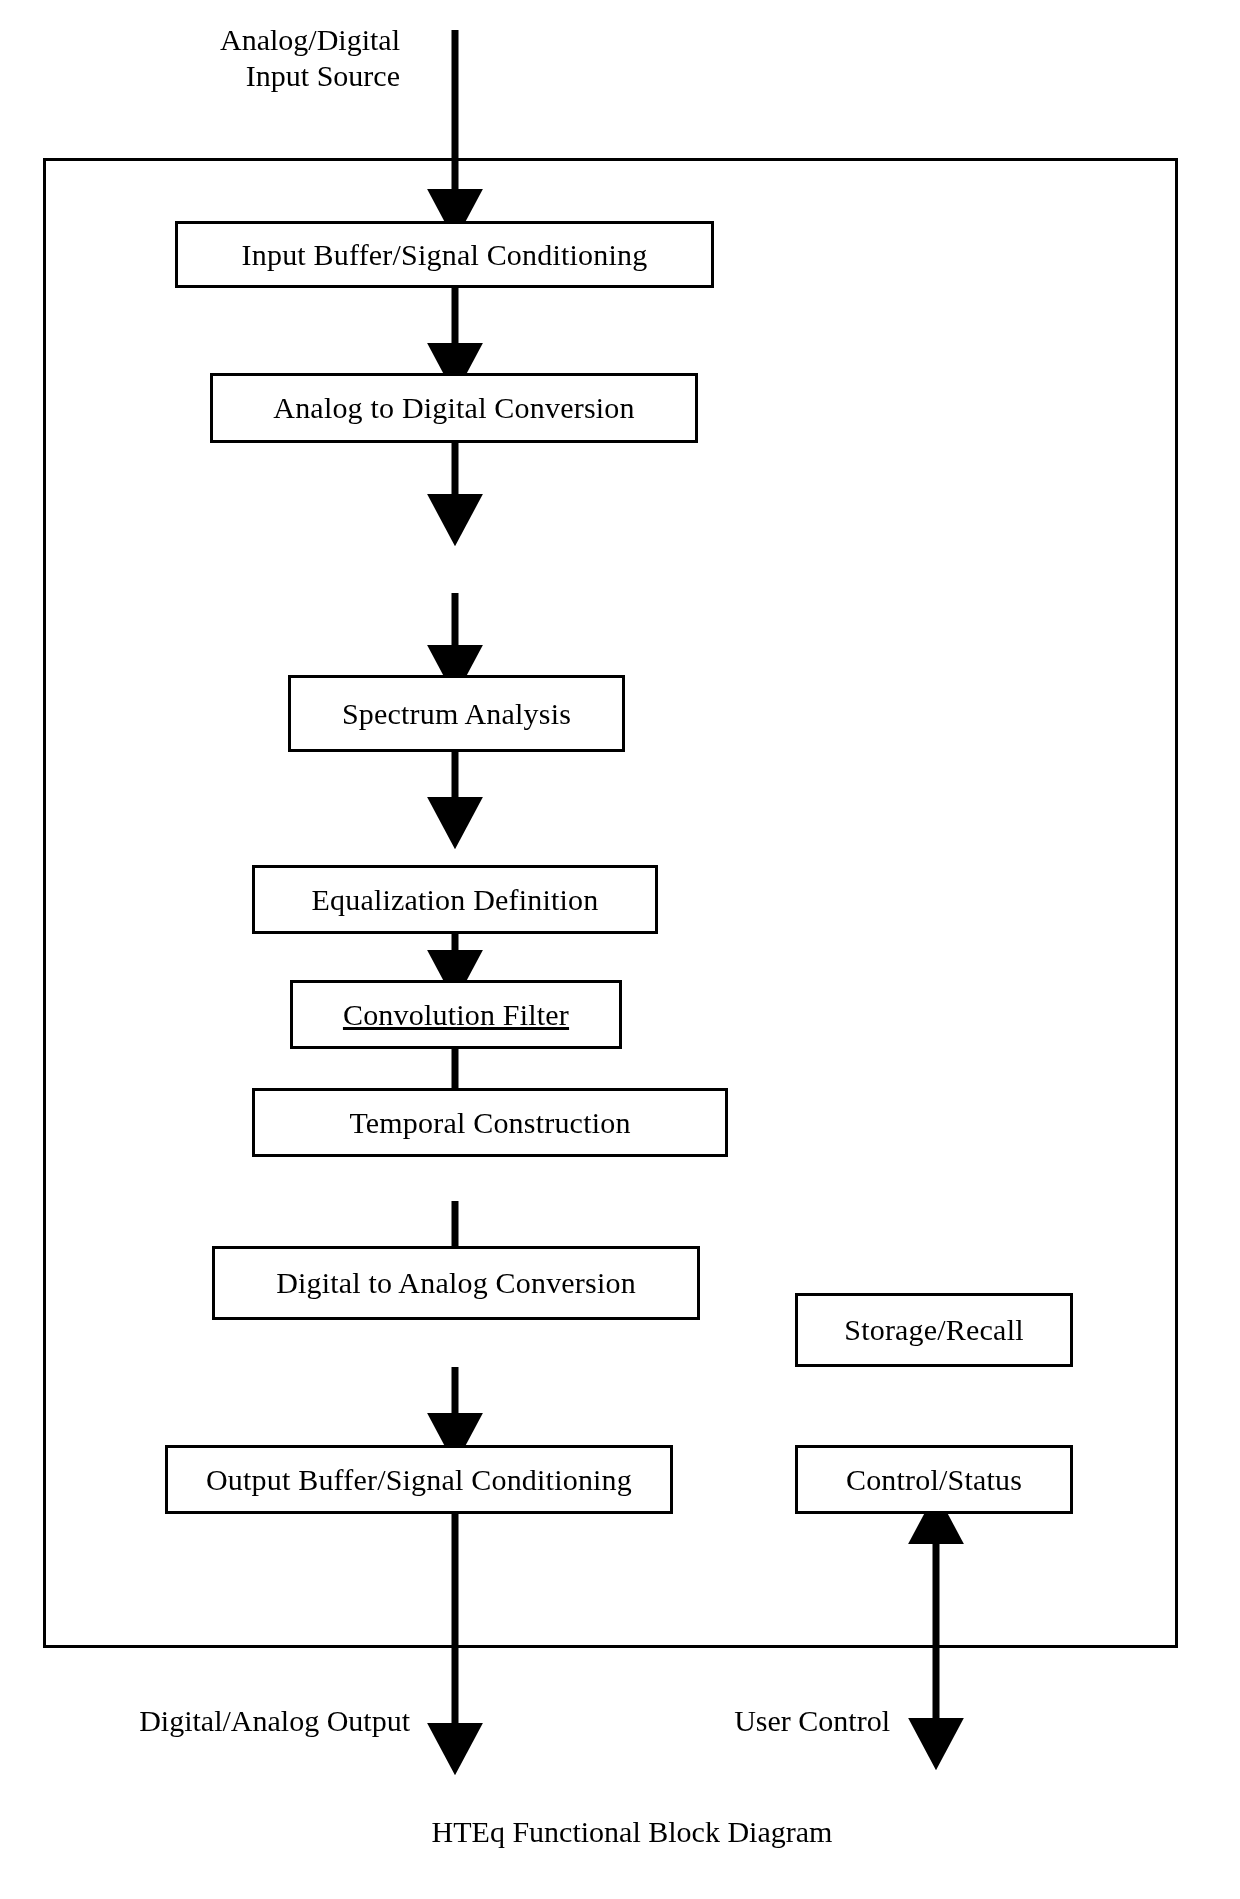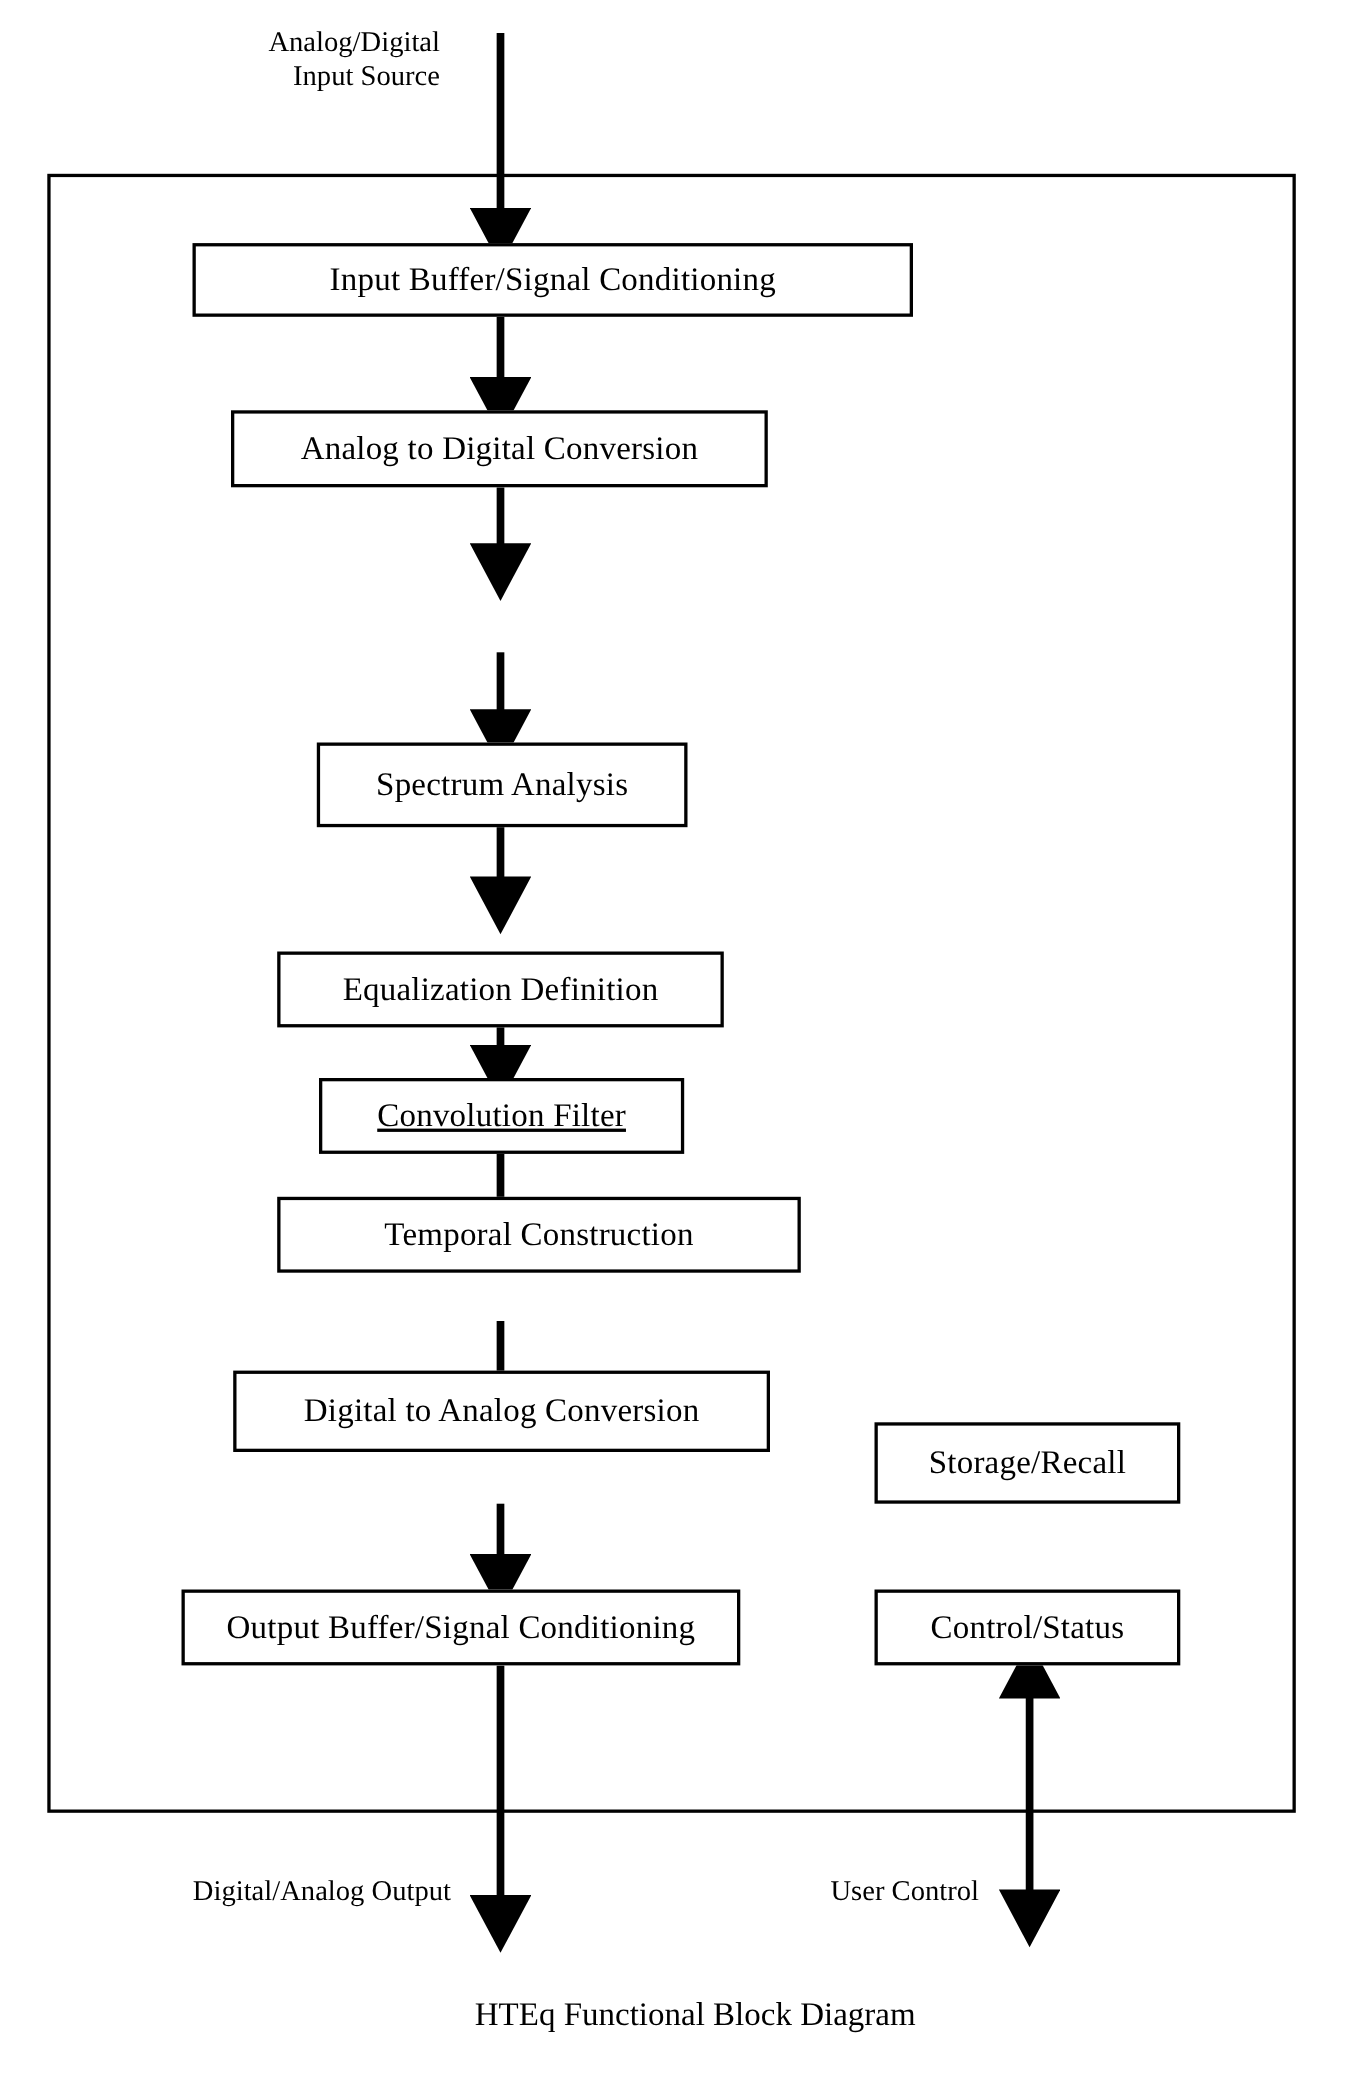--- a/index.html
+++ b/index.html
@@ -52,21 +52,21 @@
     left: 0;
     top: 0;
     width: 1240px;
     height: 1899px;
     z-index: 2;
     pointer-events: none;
   }
   
   .free-label {
     position: absolute;
-    font-size: 26px;
+    font-size: 30px;
     line-height: 1.2;
     white-space: pre-line;
     z-index: 6;
   }
   .free-label.right-aligned { text-align: right; }
   .caption {
     position: absolute;
     width: 1240px;
     left: 0;
     text-align: center;
@@ -118,21 +118,21 @@
     </g>
   </svg>
 
   <div class="free-label right-aligned" style="left:60px; top:22px; width:340px;">Analog/Digital
 Input Source</div>
 
   <div class="free-label right-aligned" style="left:40px; top:1703px; width:370px;">Digital/Analog Output</div>
 
   <div class="free-label right-aligned" style="left:600px; top:1703px; width:290px;">User Control</div>
 
-  <div class="block" style="left:175px; top:221px; width:655px; height:67px;">
+  <div class="block" style="left:175px; top:221px; width:539px; height:67px;">
     <span class="block-label">Input Buffer/Signal Conditioning</span>
   </div>
 
   <div class="block" style="left:210px; top:373px; width:488px; height:70px;">
     <span class="block-label">Analog to Digital Conversion</span>
   </div>
 
 
   <div class="block" style="left:288px; top:675px; width:337px; height:77px;">
     <span class="block-label">Spectrum Analysis</span>

